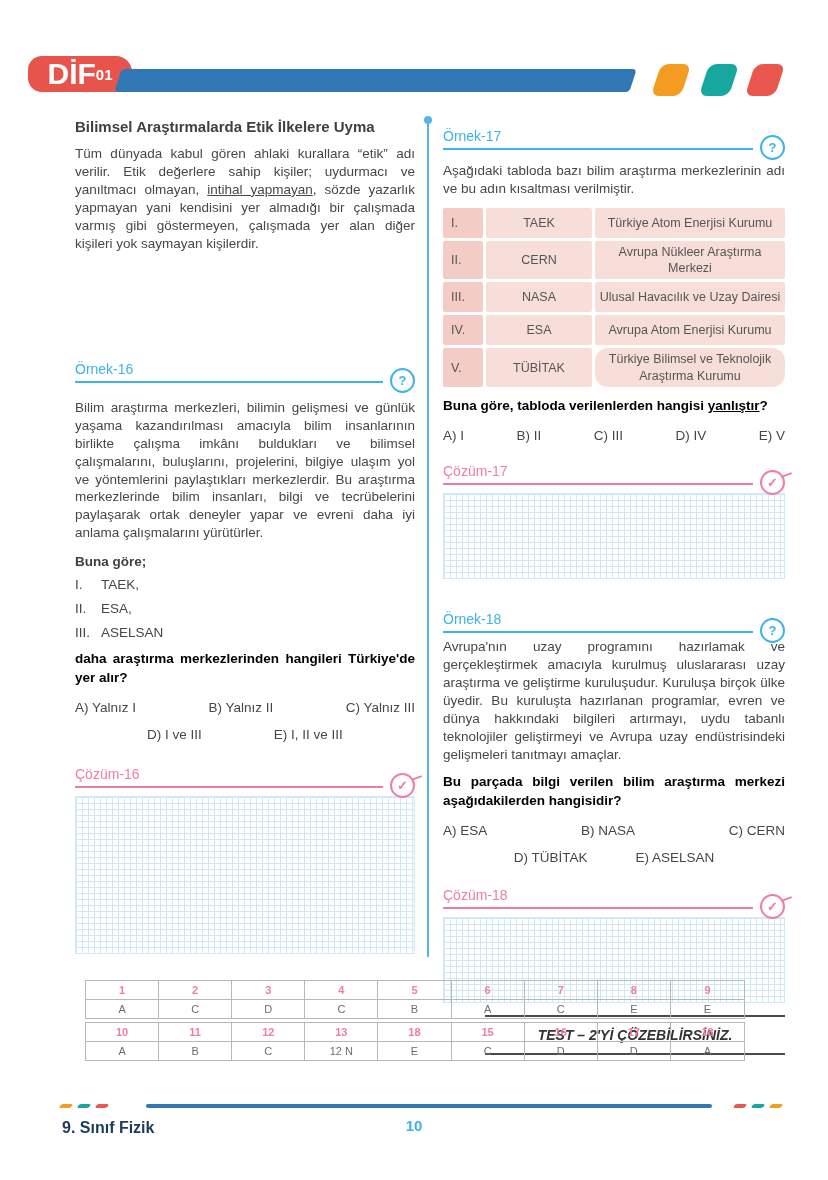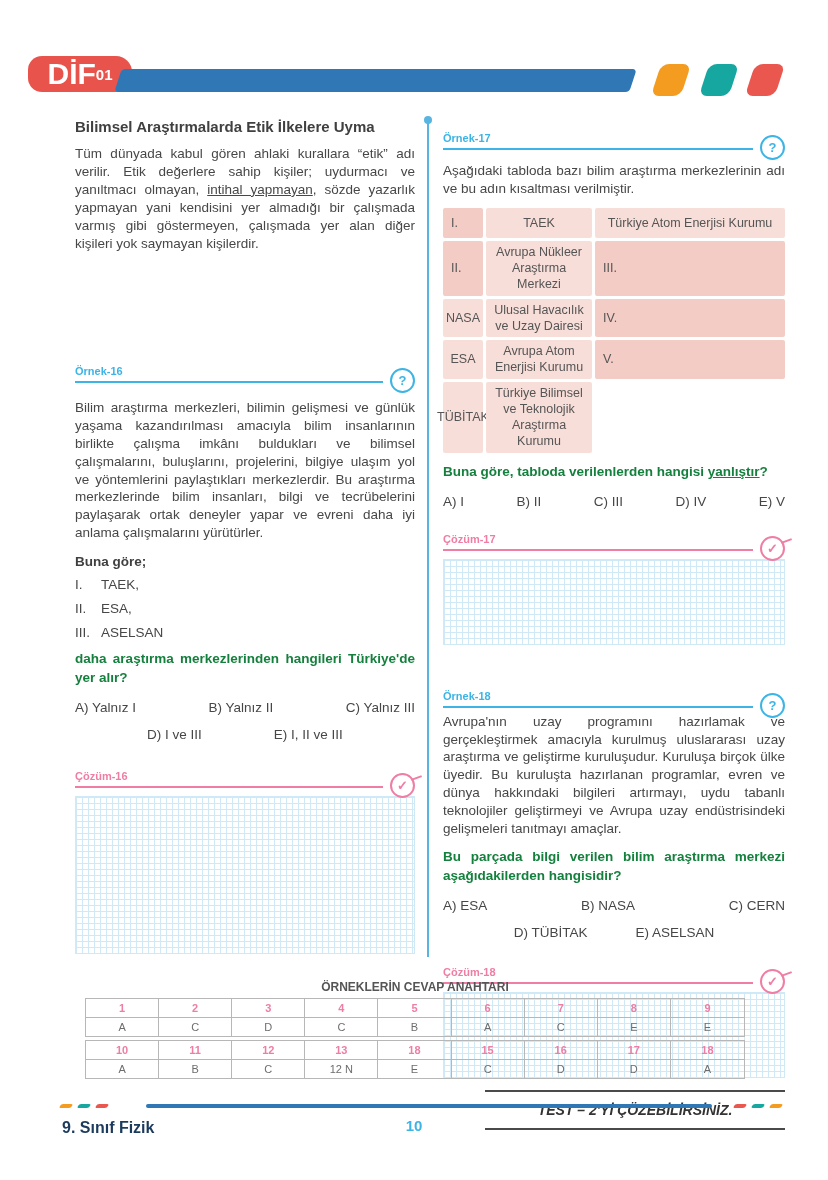--- a/index.html
+++ b/index.html
@@ -28,21 +28,21 @@
   .col-left  { position:absolute; left:75px;  top:118px; width:340px; }
   .col-right { position:absolute; left:443px; top:118px; width:342px; }
 
   .topic-title { color:#404040; font-weight:bold; font-size:15px; }
   p.body { font-size:13.5px; line-height:1.33; text-align:justify; margin:10px 0 0 0; color:#474747; }
   .u { text-decoration:underline; }
   .bold { font-weight:bold; }
 
   
   .sec-header { position:relative; height:30px; }
-  .sec-title  { position:absolute; left:0; bottom:6px; font-weight:bold; font-size:11px; }
+  .sec-title  { position:absolute; left:0; bottom:6px; font-weight:normal; font-size:14px; }
   .sec-line   { position:absolute; left:0; right:32px; bottom:0; height:2px; }
   .sec-icon   { position:absolute; right:0; bottom:-10px; width:21px; height:21px; border-radius:50%;
                 border:2px solid; background:#fff; text-align:center; line-height:21px;
                 font-weight:bold; font-size:13px; z-index:2; }
   .blue .sec-title { color:#3cb4e5; }
   .blue .sec-line  { background:#3cb4e5; }
   .blue .sec-icon  { color:#3cb4e5; border-color:#3cb4e5; }
   .pink .sec-title { color:#ef7da4; }
   .pink .sec-line  { background:#ef7da4; }
   .pink .sec-icon  { color:#ef7da4; border-color:#ef7da4; }
@@ -56,21 +56,21 @@
               background-size:6px 6px; }
   .h158 { height:156px; }
   .h84  { height:84px; }
 
   
   .roman-list { margin-top:8px; }
   .roman-item { display:flex; font-size:13.5px; margin-bottom:9px; color:#474747; }
   .roman-num  { width:26px; }
 
   .lead { font-size:13.5px; margin:12px 0 0 0; color:#3f3f3f; }
-  .question { font-size:13.5px; line-height:1.4; text-align:justify; margin:10px 0 0 0; color:#15803d; }
+  .question { font-size:13.5px; line-height:1.4; text-align:justify; margin:10px 0 0 0; color:#000000; }
 
   
   .options-row { display:flex; font-size:13.5px; margin-top:12px; color:#474747;gap:44px; }
   .spread  { justify-content:space-between; }
   .center2 { justify-content:center; gap:72px; }
   .center2b{ justify-content:center; gap:48px; }
 
   
   .ref-table { margin-top:10px; display:grid; grid-template-columns:40px 106px 1fr; gap:3px; }
   .ref-cell { background:#f8ded9; border-radius:2px; display:flex; align-items:center; justify-content:center;
@@ -176,53 +176,54 @@
     </div>
 
     <p class="body" style="margin-top:12px;">Aşağıdaki tabloda bazı bilim araştırma merkezlerinin adı ve bu adın kısaltması verilmiştir.</p>
 
     <div class="ref-table">
       <div class="ref-cell first">I.</div>
       <div class="ref-cell">TAEK</div>
       <div class="ref-cell">Türkiye Atom Enerjisi Kurumu</div>
 
       <div class="ref-cell first">II.</div>
+      <div class="ref-cell">CERN</div>
       <div class="ref-cell" style="max-width:190px;">Avrupa Nükleer Araştırma Merkezi</div>
 
       <div class="ref-cell first">III.</div>
       <div class="ref-cell">NASA</div>
       <div class="ref-cell" style="max-width:190px;">Ulusal Havacılık ve Uzay Dairesi</div>
 
       <div class="ref-cell first">IV.</div>
       <div class="ref-cell">ESA</div>
       <div class="ref-cell">Avrupa Atom Enerjisi Kurumu</div>
 
       <div class="ref-cell first">V.</div>
       <div class="ref-cell">TÜBİTAK</div>
-      <div class="ref-cell" style="max-width:230px;">Türkiye Bilimsel ve Teknolojik Araştırma Kurumu</div>
+      <div class="ref-cell" style="max-width:230px;border-radius:13px;">Türkiye Bilimsel ve Teknolojik Araştırma Kurumu</div>
     </div>
 
     <p class="question bold"><span>Buna göre, tabloda verilenlerden hangisi </span><span class="u">yanlıştır</span><span>?</span></p>
 
     <div class="options-row spread">
       <span>A) I</span>
       <span>B) II</span>
       <span>C) III</span>
       <span>D) IV</span>
       <span>E) V</span>
     </div>
 
     <div class="sec-header pink" style="margin-top:12px;">
       <span class="sec-title">Çözüm-17</span>
       <span class="sec-line"></span>
       <span class="sec-icon">✓</span>
     </div>
     <div class="grid-box h84"></div>
 
-    <div class="sec-header blue" style="margin-top:33px;">
+    <div class="sec-header blue" style="margin-top:24px;">
       <span class="sec-title">Örnek-18</span>
       <span class="sec-line"></span>
       <span class="sec-icon">?</span>
     </div>
 
     <p class="body" style="margin-top:5px;">Avrupa'nın uzay programını hazırlamak ve gerçekleştirmek amacıyla kurulmuş uluslararası uzay araştırma ve geliştirme kuruluşudur. Kuruluşa birçok ülke üyedir. Bu kuruluşta hazırlanan programlar, evren ve dünya hakkındaki bilgileri artırmayı, uydu tabanlı teknolojiler geliştirmeyi ve Avrupa uzay endüstrisindeki gelişmeleri tanıtmayı amaçlar.</p>
 
     <p class="question bold">Bu parçada bilgi verilen bilim araştırma merkezi aşağıdakilerden hangisidir?</p>
 
     <div class="options-row spread">
@@ -240,21 +241,20 @@
       <span class="sec-line"></span>
       <span class="sec-icon">✓</span>
     </div>
     <div class="grid-box h84"></div>
 
     <div class="test-banner">TEST – 2'Yİ ÇÖZEBİLİRSİNİZ.</div>
 
   </div>
 
   <div class="answer-key">
-    <div class="ak-title">ÖRNEKLERİN CEVAP ANAHTARI</div>
     <div class="ak-group">
       <div class="ak-row num">
         <span class="ak-cell">1</span>
         <span class="ak-cell">2</span>
         <span class="ak-cell">3</span>
         <span class="ak-cell">4</span>
         <span class="ak-cell">5</span>
         <span class="ak-cell">6</span>
         <span class="ak-cell">7</span>
         <span class="ak-cell">8</span>

